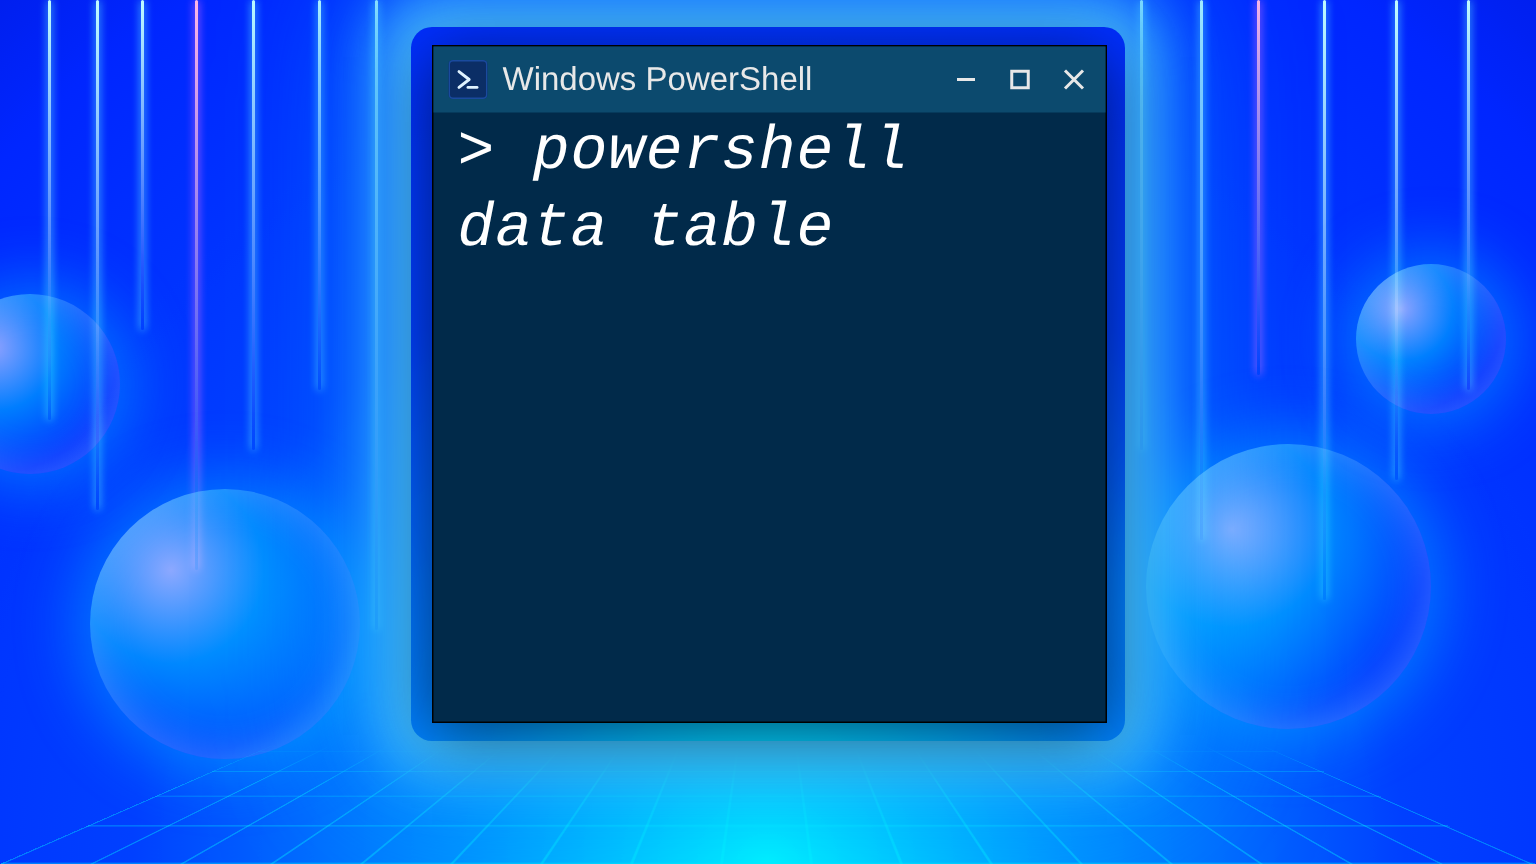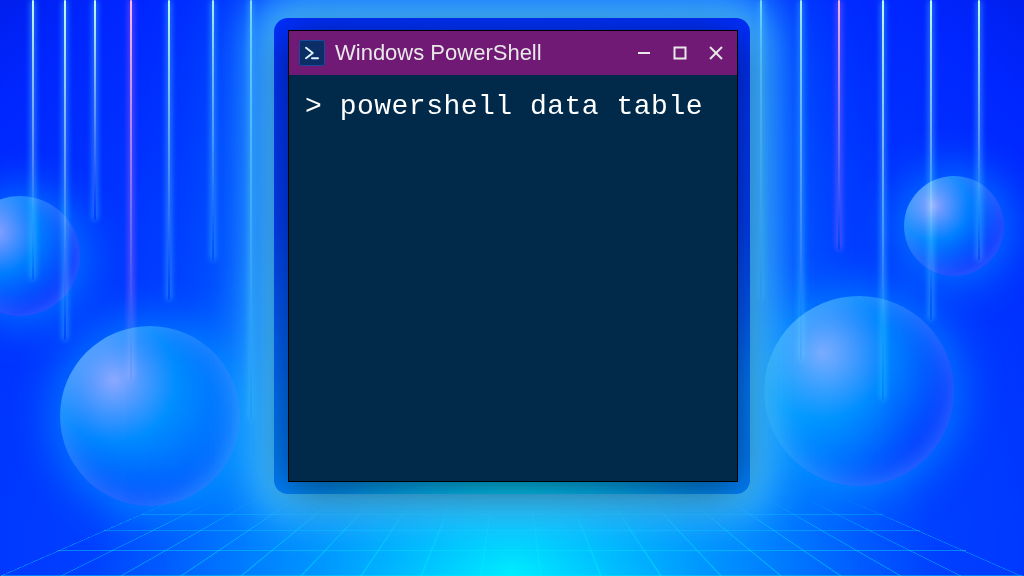--- a/index.html
+++ b/index.html
@@ -42,41 +42,41 @@
     pointer-events:none;
   }
   .win{
     position:absolute;left:288px;top:30px;width:448px;height:450px;
     background:#012a4a;
     border:1px solid #000;
     box-shadow:0 8px 40px rgba(0,0,0,.55);
     display:flex;flex-direction:column;
   }
   .titlebar{
-    height:44px;background:#701a75;display:flex;align-items:center;
+    height:44px;background:#0c4a6e;display:flex;align-items:center;
     padding:0 10px;gap:10px;color:#e8e8e8;font-family:"Segoe UI",Arial,sans-serif;
     font-size:22px;font-weight:400;user-select:none;
   }
   .ps-icon{
     width:26px;height:26px;background:#0b2e66;border-radius:3px;
     display:flex;align-items:center;justify-content:center;flex:0 0 auto;
     box-shadow:inset 0 0 0 1px #1a4a9e;
   }
   .ps-icon svg{width:18px;height:18px;}
   .title-text{flex:1;white-space:nowrap;overflow:hidden;}
   .win-controls{display:flex;gap:14px;font-family:Arial,sans-serif;}
   .ctl{
     width:22px;height:22px;display:flex;align-items:center;justify-content:center;
     color:#e8e8e8;cursor:pointer;
   }
   .ctl svg{width:16px;height:16px;stroke:#e8e8e8;stroke-width:2;fill:none;}
   .terminal{
-    flex:1;padding:14px 16px;color:#fff;font-size:28px;line-height:1.25;
+    flex:1;padding:2px 16px;color:#fff;font-size:41px;line-height:1.25;
     font-family:Consolas,"Courier New",monospace;letter-spacing:.5px;
-    white-space:pre-wrap;word-break:break-word;
+    white-space:pre-wrap;word-break:break-word;font-style:italic;
   }
   .prompt{color:#fff;}
 </style>
 </head>
 <body>
 
 <div class="bg"></div>
 
 <div class="rain">
   <span style="left:32px;height:280px"></span>

